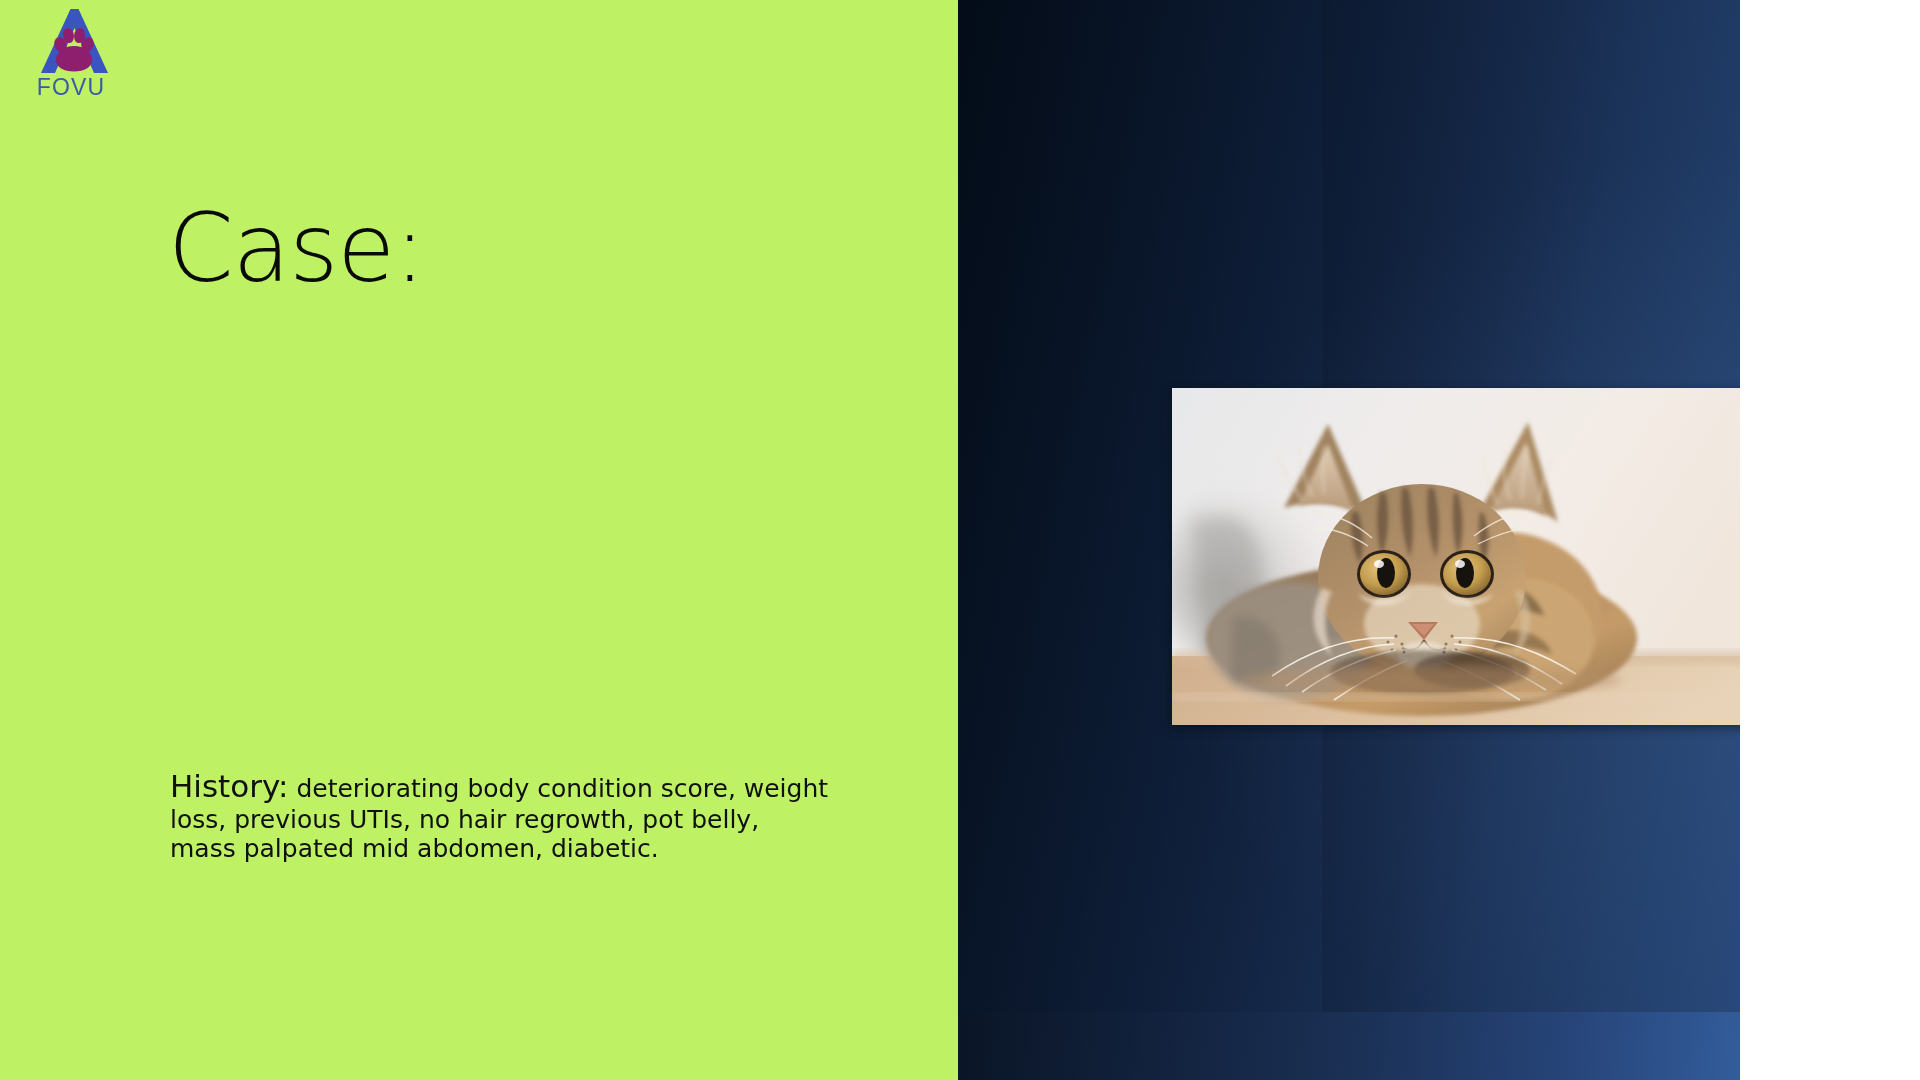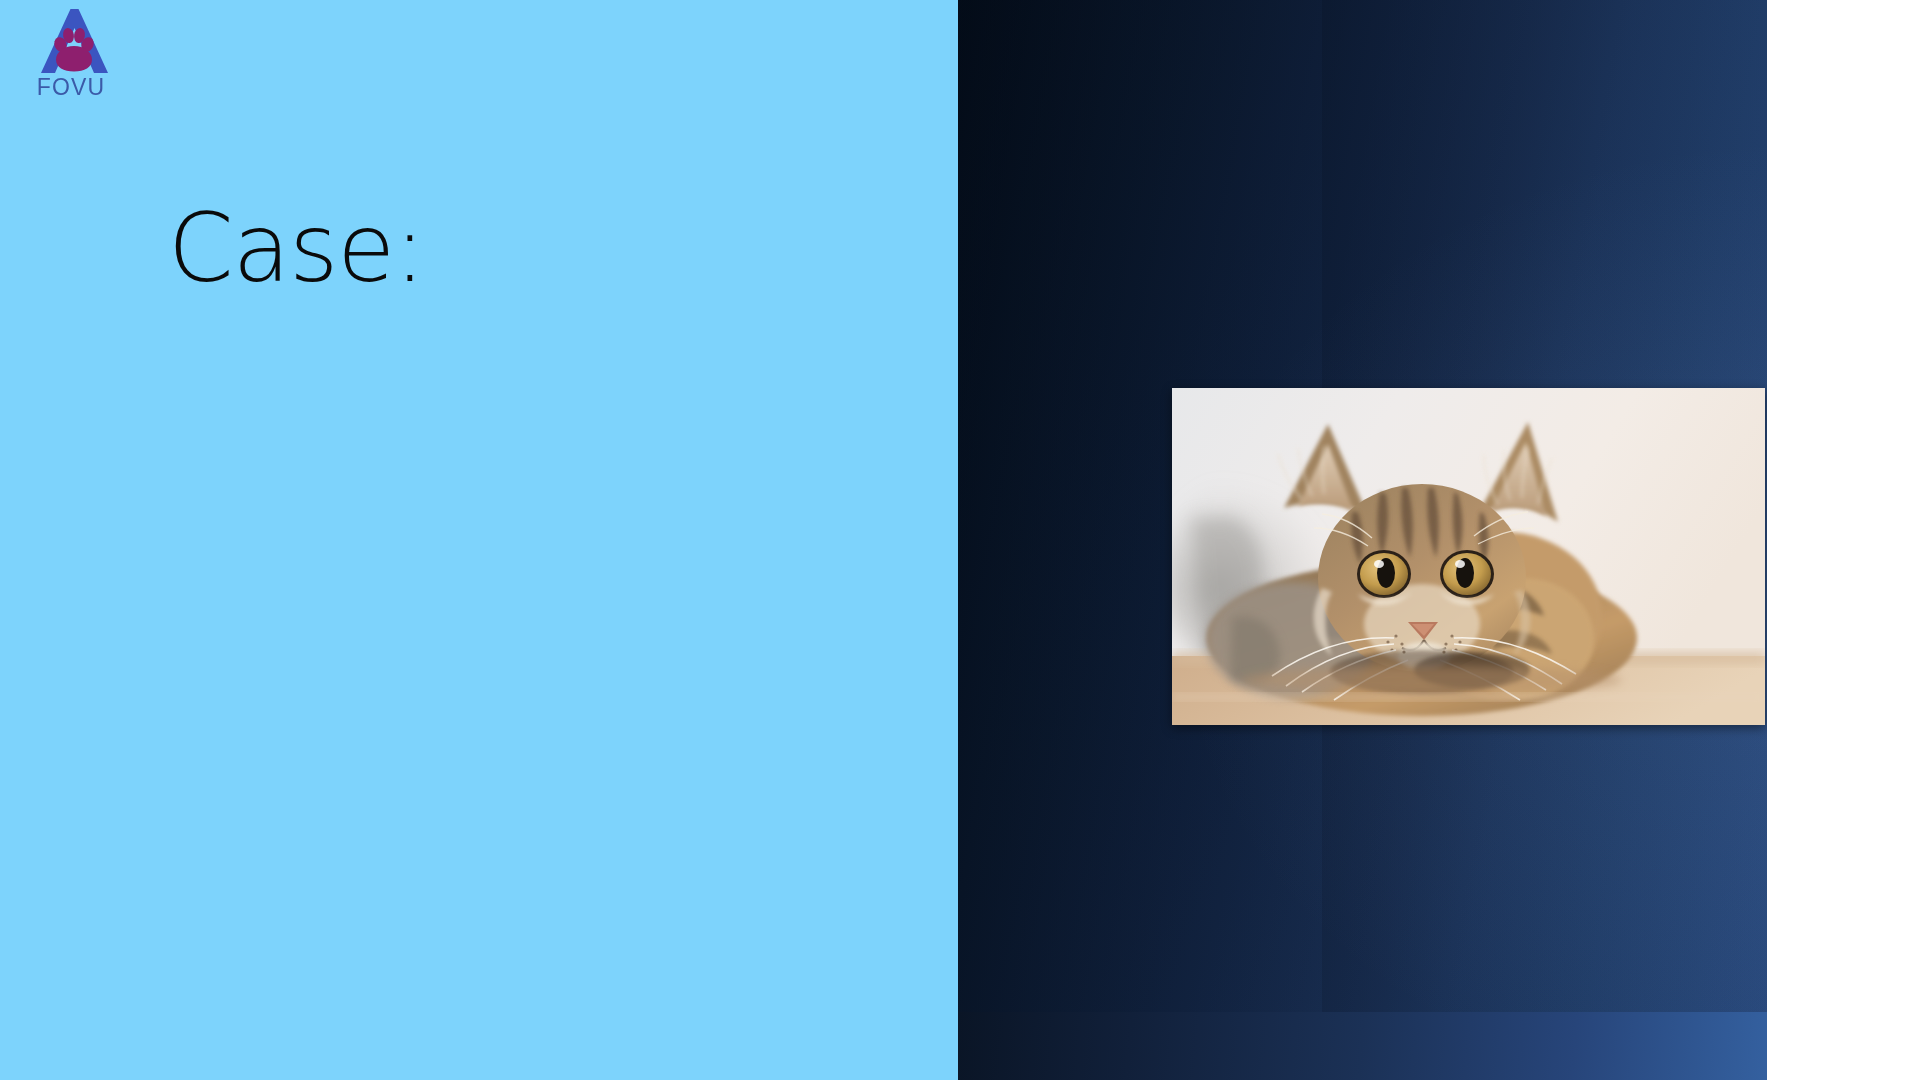--- a/index.html
+++ b/index.html
@@ -10,23 +10,22 @@
   body {
     width: 1920px;
     height: 1080px;
     overflow: hidden;
     font-family: "Liberation Sans", sans-serif;
   }
   .slide {
     position: relative;
     width: 1740px;
     height: 1080px;
-    background: #7dd3fc;
+    background: #bef264;
     overflow: hidden;
-    padding-left: 27px;
   }
 
   
   .right-panel {
     position: absolute;
     left: 958px;
     top: 0;
     width: 962px;
     height: 1080px;
     overflow: hidden;
@@ -350,14 +349,17 @@
         <ellipse cx="61.5" cy="38.5" rx="6" ry="7.5" transform="rotate(22 61.5 38.5)"></ellipse>
         <path d="M48 40 C58 40 66 46 66 53.5 C66 61.5 58.5 65.5 48 65.5 C37.5 65.5 30 61.5 30 53.5 C30 46 38 40 48 40 Z"></path>
       </g>
     </svg>
     <div class="logo-word">FOVU</div>
   </div>
 
   <div class="title">Case:</div>
 
 
+  <div class="history">
+    <span class="lead">History:</span><span> deteriorating body condition score, weight loss, previous UTIs, no hair regrowth, pot belly, mass palpated mid abdomen, diabetic.</span>
+  </div>
 
 </div>
 
 </body></html>

